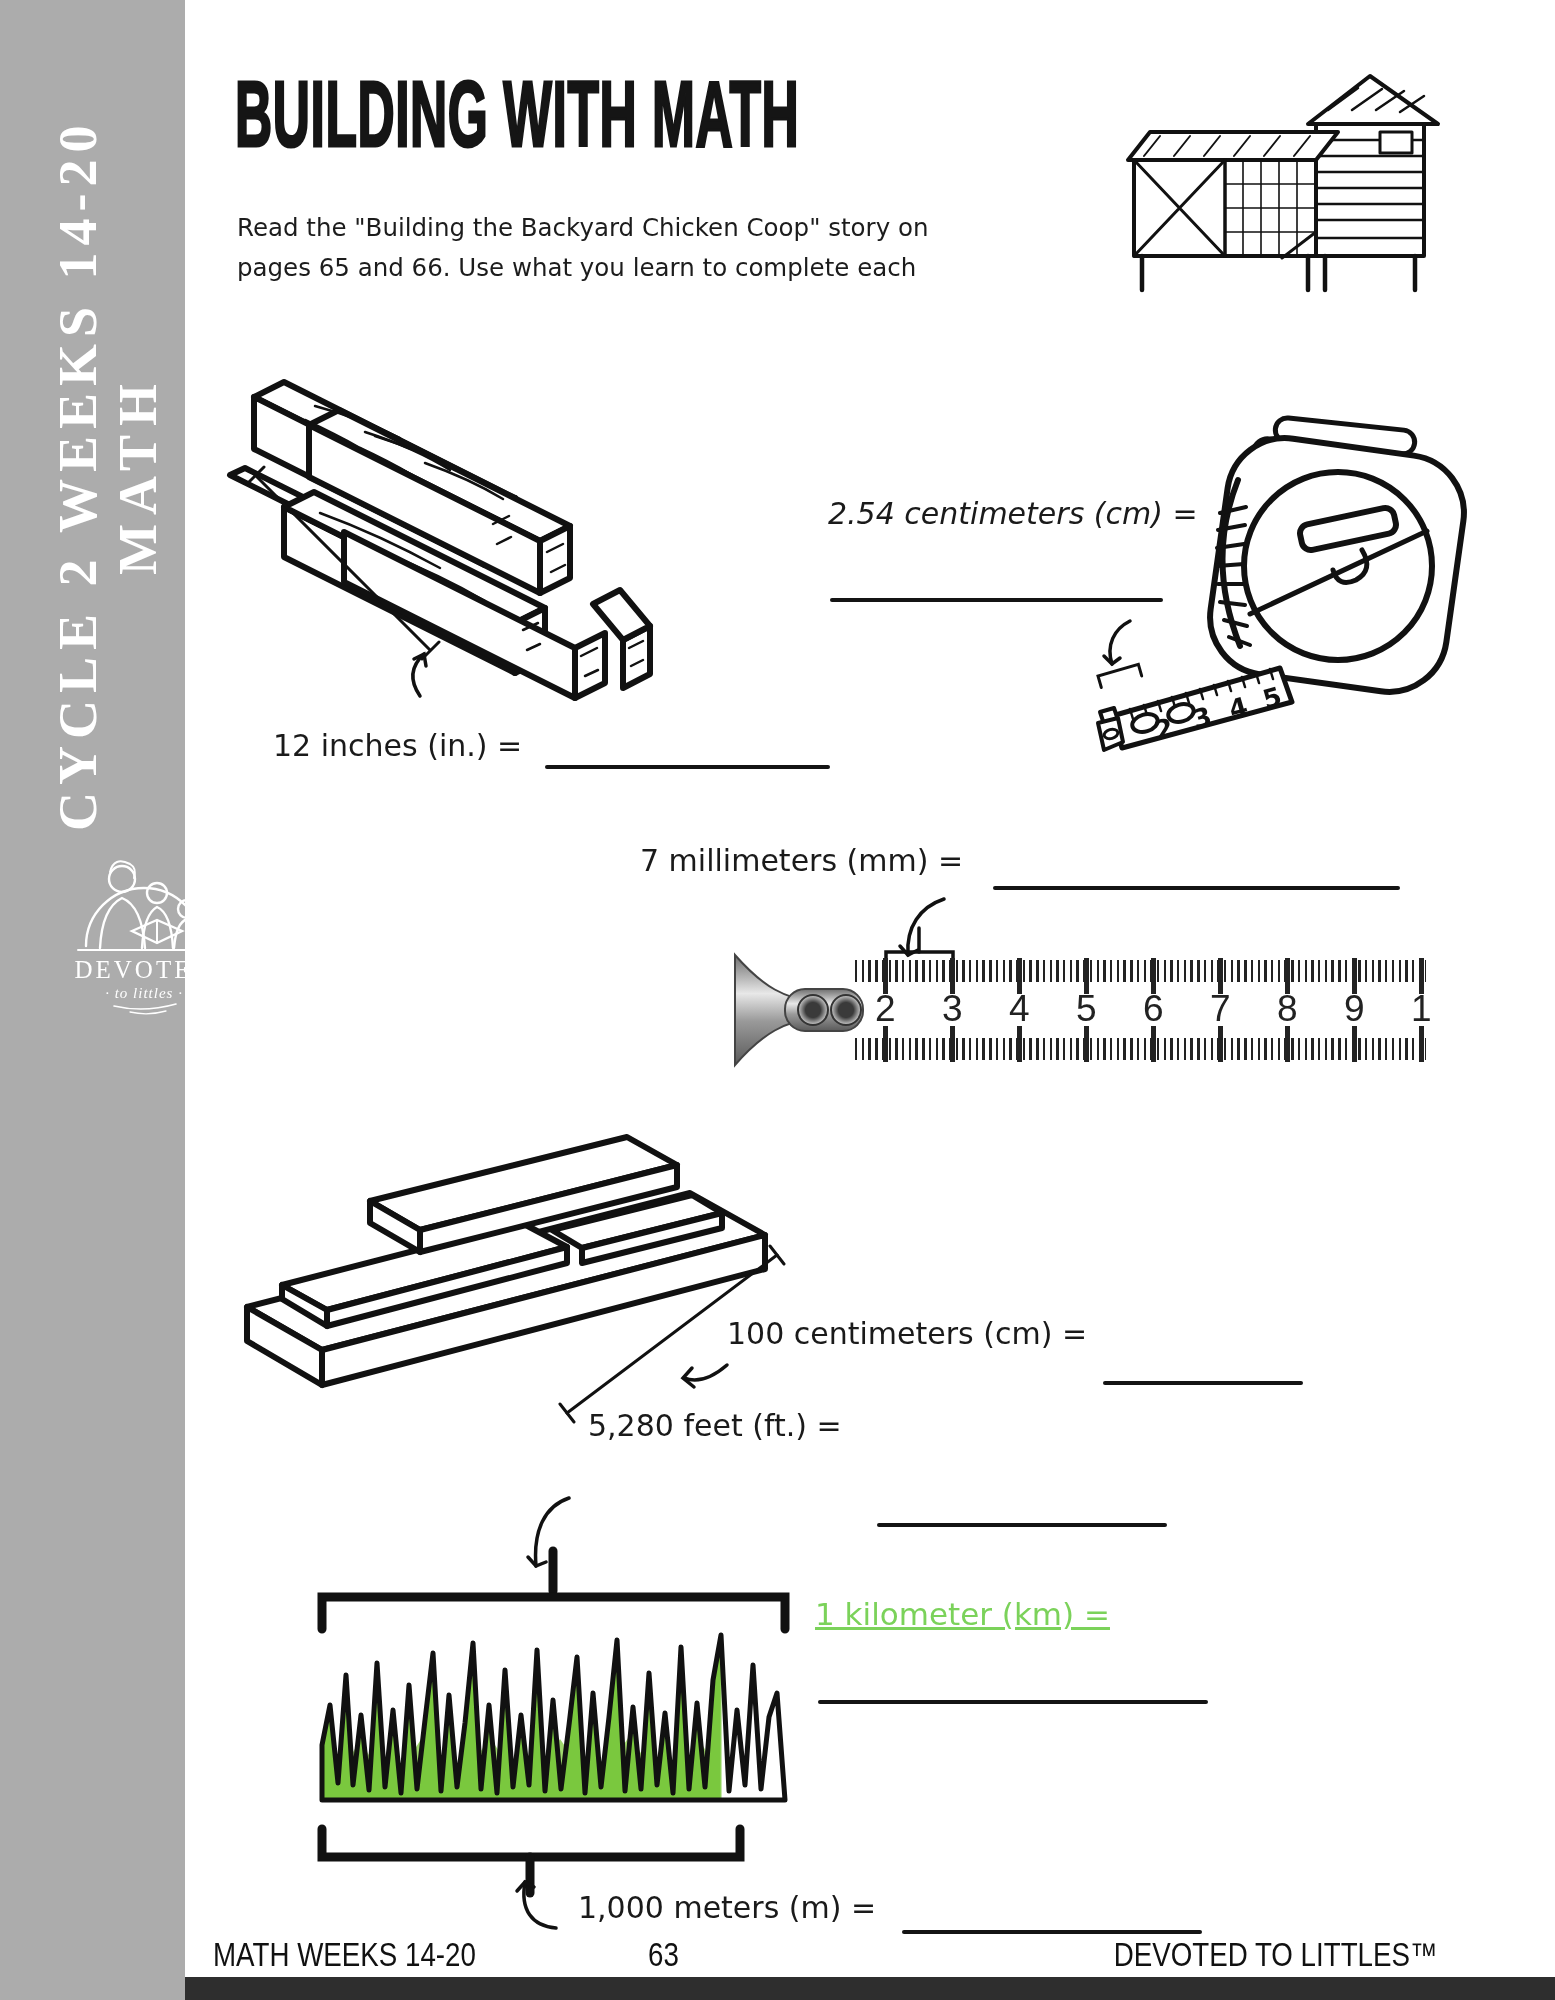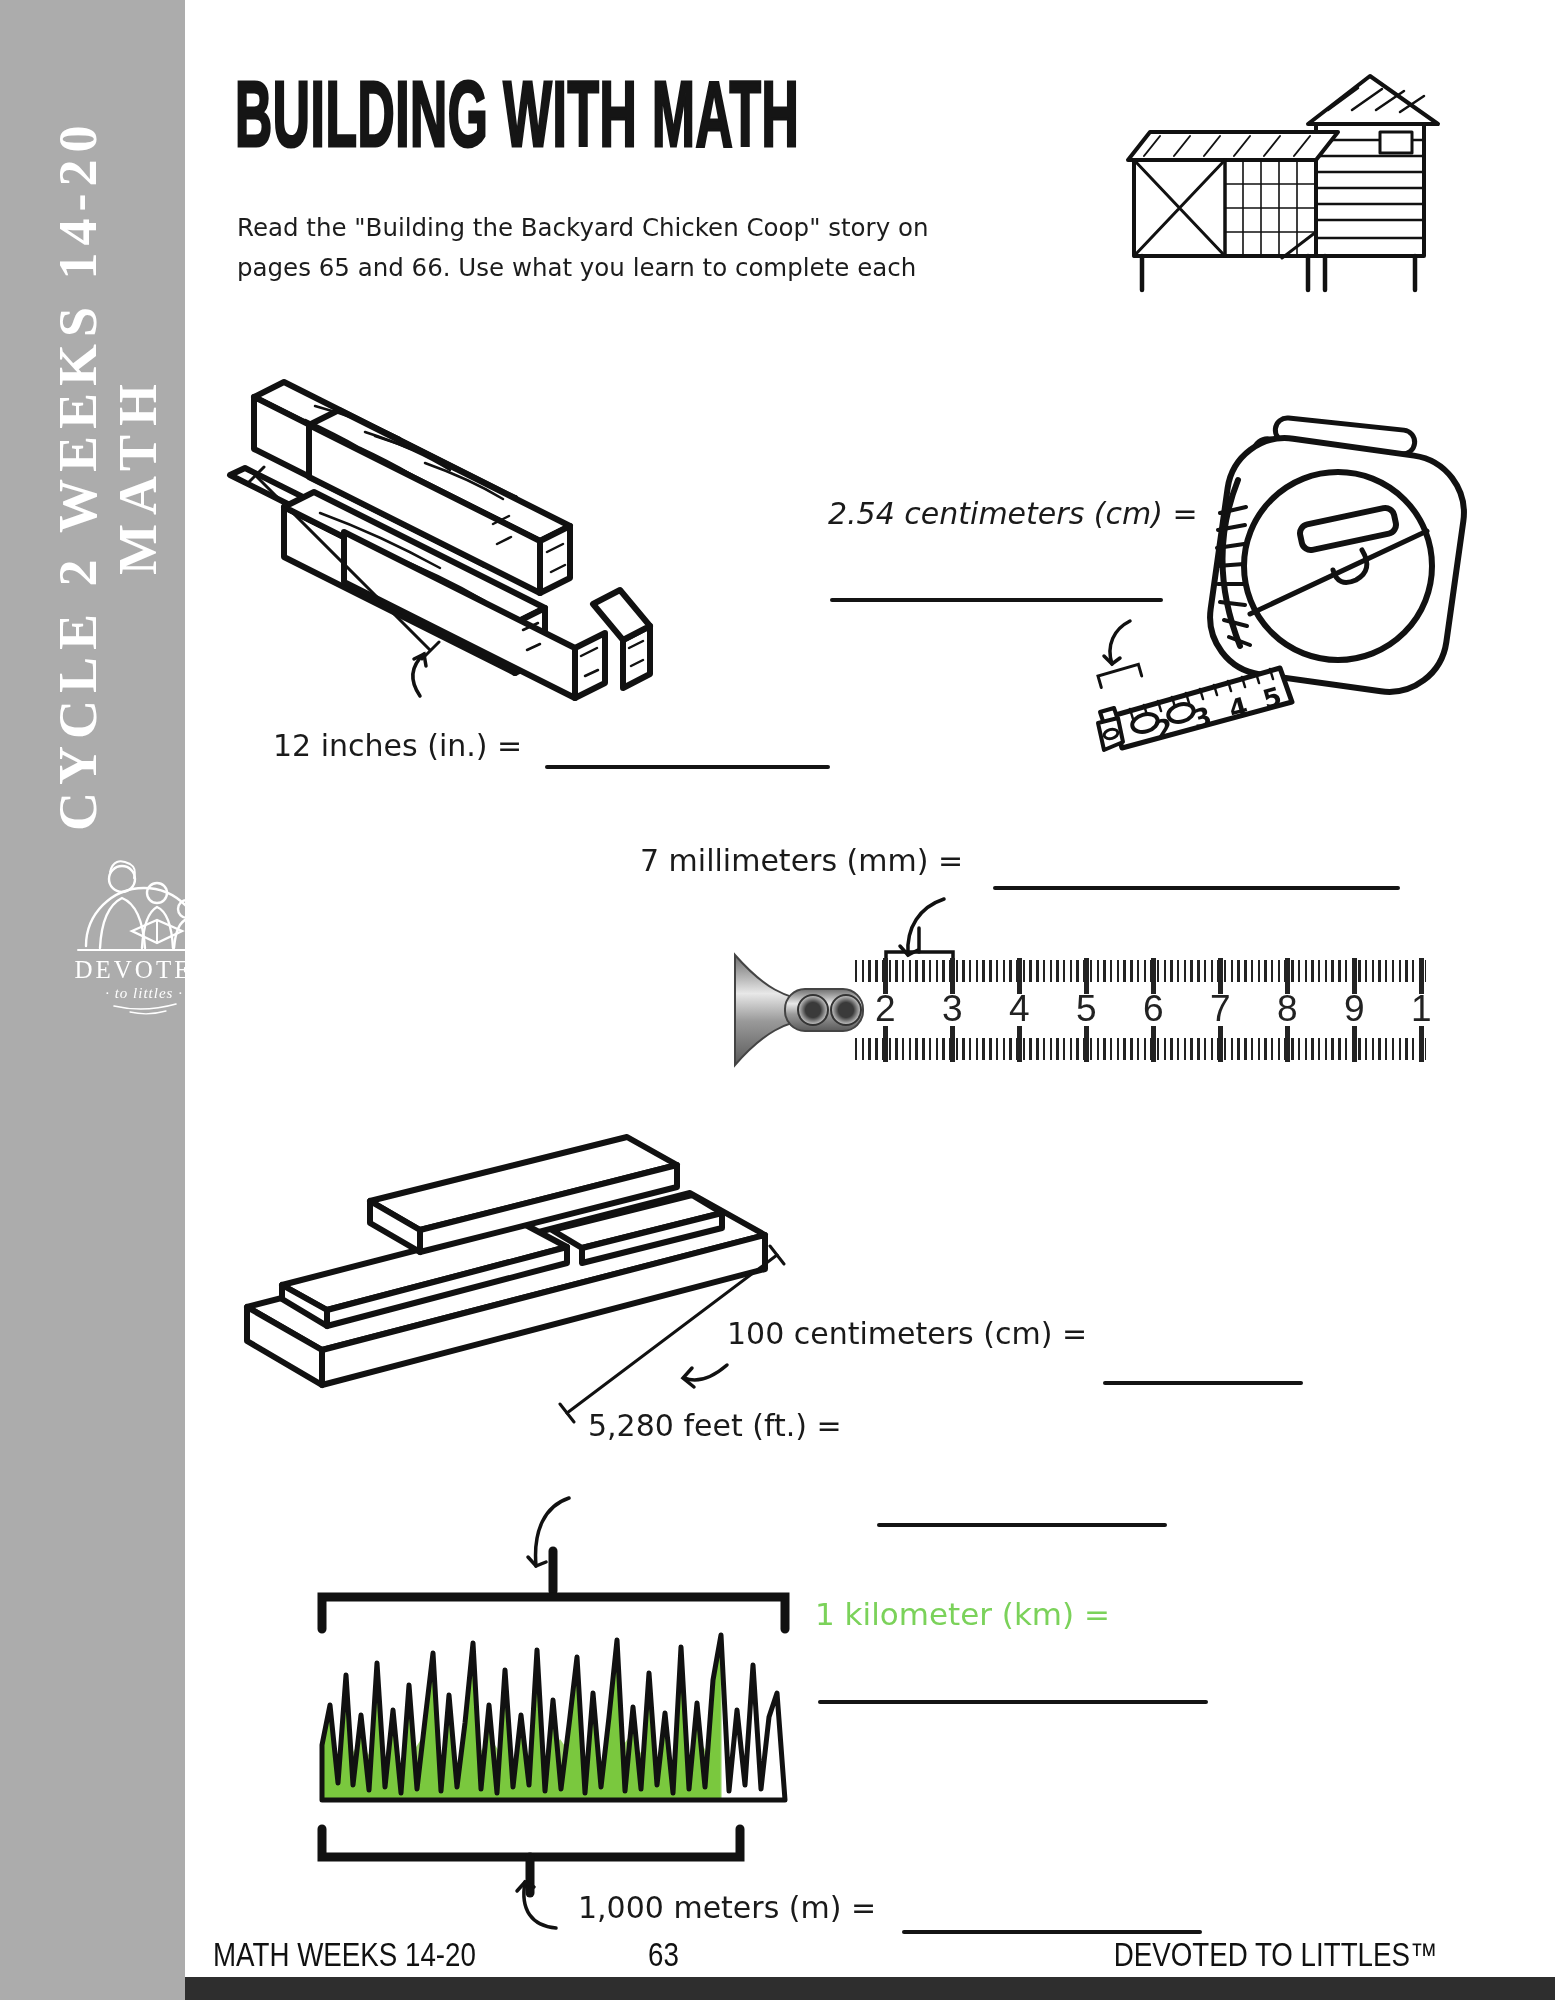--- a/index.html
+++ b/index.html
@@ -304,21 +304,21 @@
       <path d="M 82,84 L 82,52 L 545,52 L 545,84"></path>
     </g>
     <path fill="url(#grassLightFill)" d="M 84,253 L 120,196 L 150,243 L 185,188 L 215,246 L 250,192 L 285,248 L 320,194 L 355,244 L 390,190 L 425,248 L 460,196 L 490,246 L 543,253 Z"></path>
     <path fill="url(#grassFill)" stroke="#111" stroke-width="5" stroke-linejoin="round" d="M 82,255 L 82,200 L 90,160 L 98,238 L 106,130 L 113,240 L 121,170 L 129,245 L 137,118 L 145,242 L 153,165 L 161,248 L 169,140 L 177,244 L 185,175 L 193,108 L 201,246 L 209,150 L 217,242 L 225,178 L 233,98 L 241,244 L 249,160 L 257,248 L 265,125 L 273,242 L 281,170 L 289,240 L 297,105 L 305,246 L 313,155 L 321,244 L 329,180 L 337,112 L 345,248 L 353,148 L 361,242 L 369,172 L 377,95 L 385,246 L 393,162 L 401,244 L 409,128 L 417,240 L 425,168 L 433,248 L 441,102 L 449,244 L 457,158 L 465,242 L 473,135 L 481,90 L 489,246 L 497,165 L 505,240 L 513,120 L 521,244 L 529,172 L 537,148 L 545,255 Z"></path>
     <g stroke="#111" stroke-width="9" fill="none" stroke-linecap="round">
       <path d="M 82,284 L 82,312 L 500,312 L 500,284"></path>
       <path d="M 290,312 L 290,348"></path>
     </g>
   </svg>
 
-  <div class="qlabel km" style="left:815px;top:1596px;font-size:31px;">1 kilometer (km) =</div>
+  <div class="qlabel km" style="left:815px;top:1596px;font-size:31px;text-decoration:underline;">1 kilometer (km) =</div>
   <div class="blank" style="left:818px;top:1700px;width:390px;"></div>
 
   <svg style="left:492px;top:1872px;" width="72" height="62" viewBox="0 0 72 62">
     <g stroke="#111" stroke-width="3.5" fill="none" stroke-linecap="round">
       <path d="M 64,56 C 40,54 28,38 33,10"></path>
       <polyline points="25,19 33,10 42,15"></polyline>
     </g>
   </svg>
 
   <div class="qlabel" style="left:578px;top:1890px;">1,000 meters (m) =</div>

